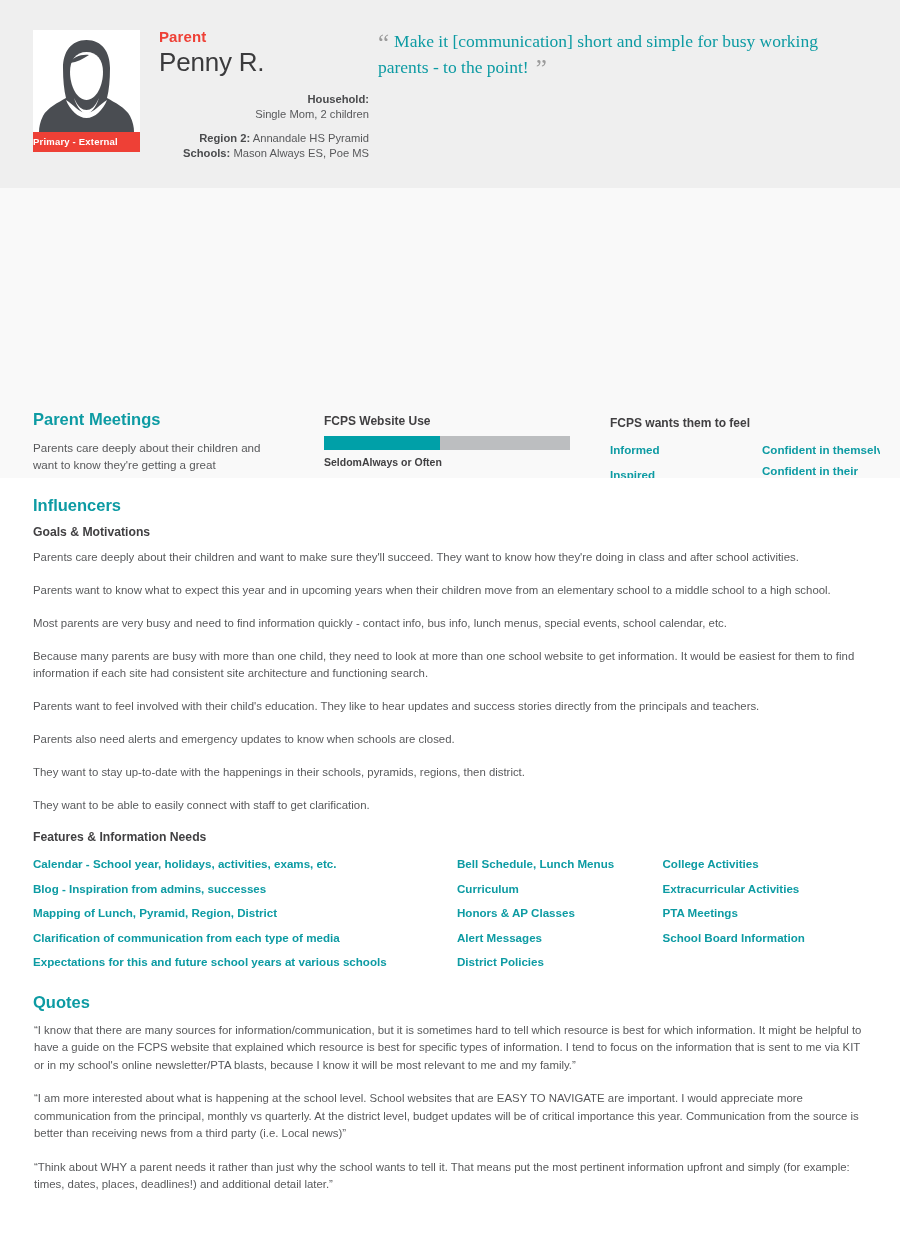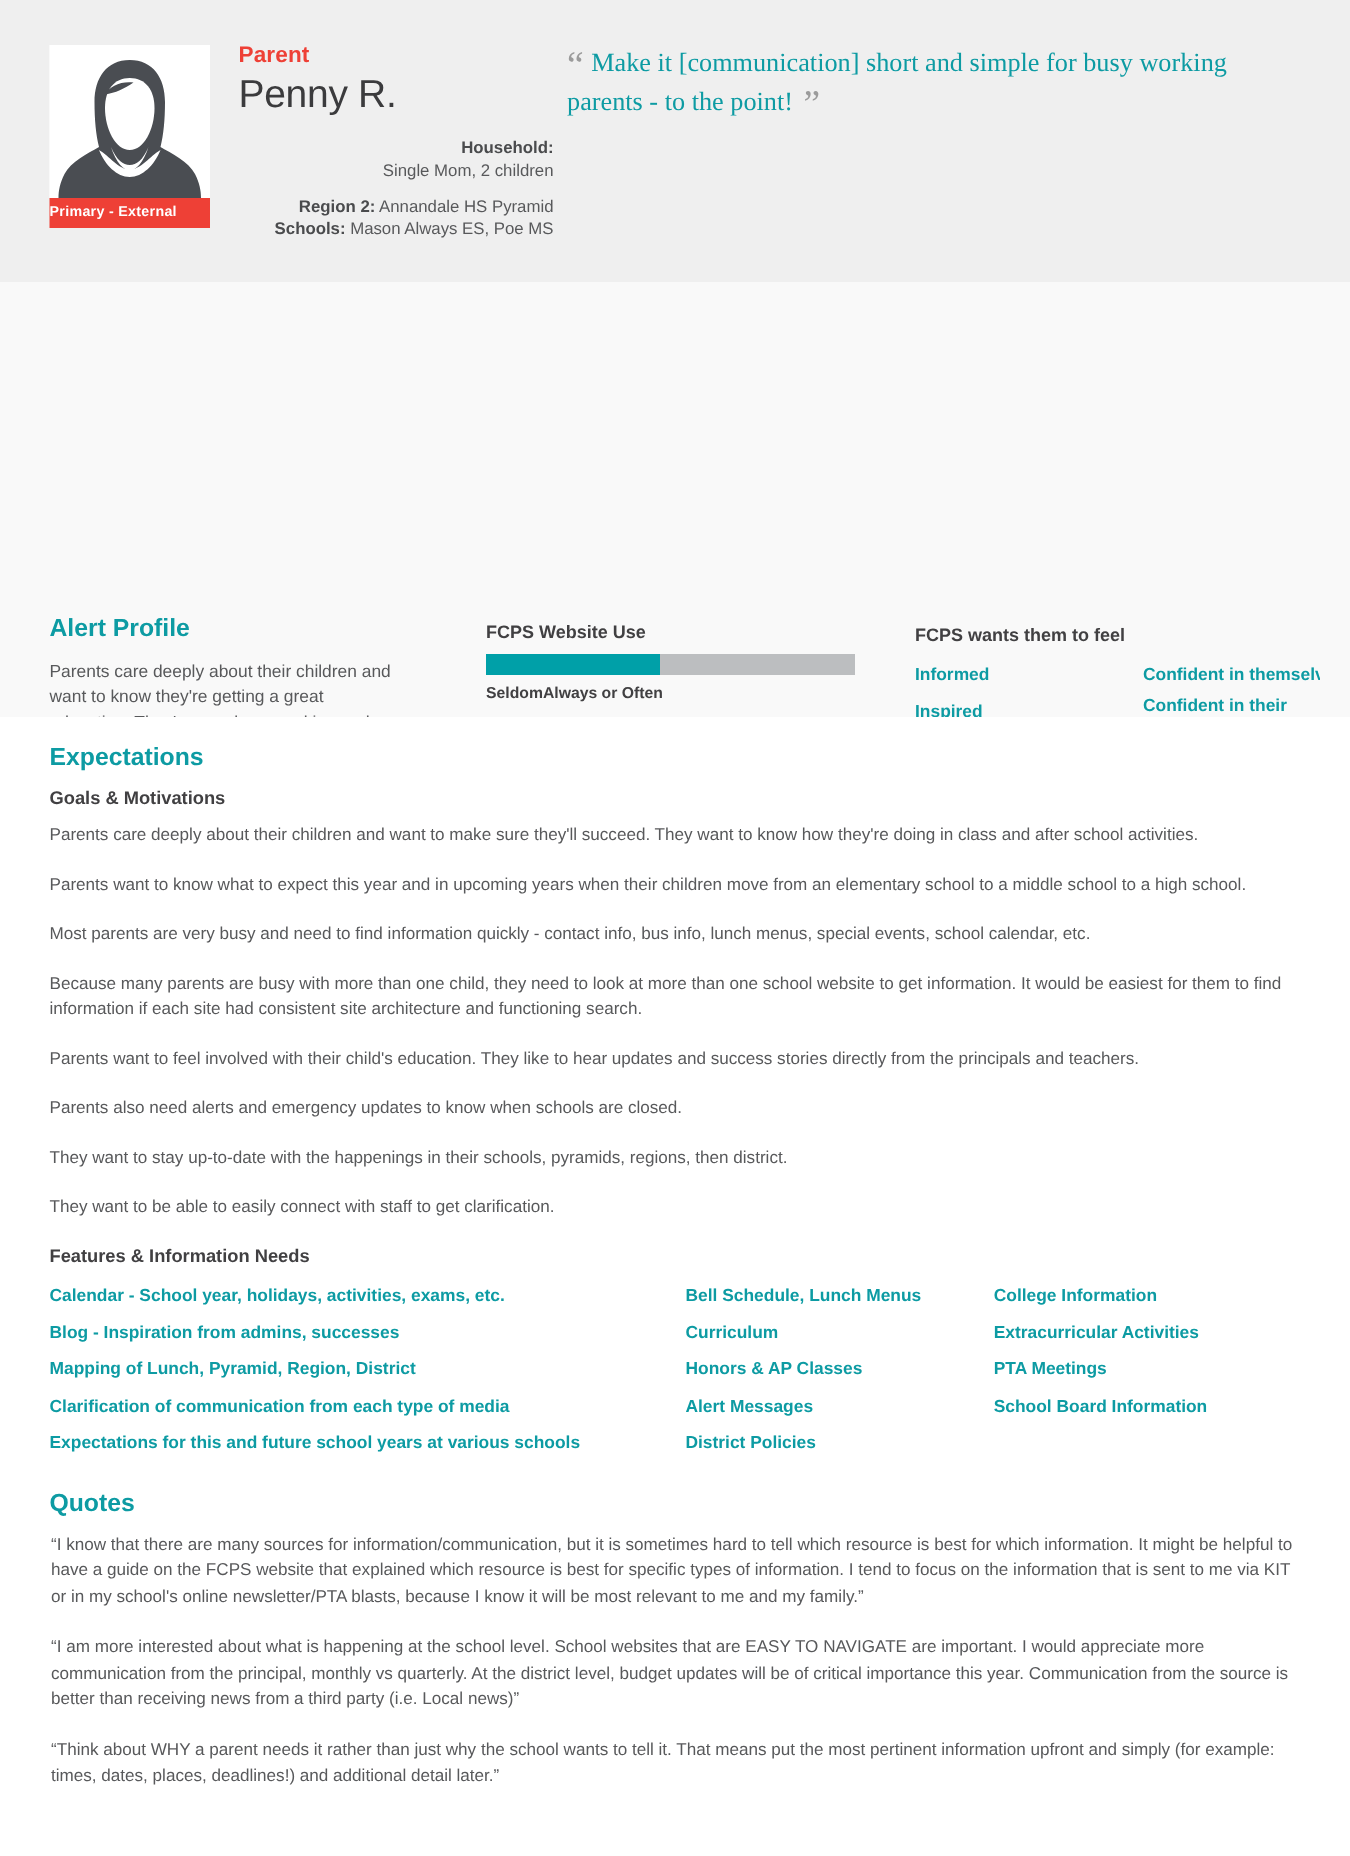--- a/index.html
+++ b/index.html
@@ -297,21 +297,21 @@
   </div>
 
   <div class="quote-hero">
     <span class="qmark open">“</span><span>Make it [communication] short and simple for busy working parents - to the point!</span><span class="qmark close">”</span>
   </div>
 </div>
 
 <div class="profile-band">
 
   <div class="profile-col">
-    <div class="section-title">Alert Profile</div>
+    <div class="section-title">Parent Meetings</div>
     <p class="profile-text">Parents care deeply about their children and want to know they're getting a great education. They're very busy working and keeping up with multiple children. They need to be able to get information quickly and easily. The most important information for parents comes from the school and regional levels. They also want to know about district happenings, but are less concerned about them. Parents really want to be involved with their chirldren's education, whether with in-school activities or after school activities.</p>
   </div>
 
   <div class="usage-col">
     <div class="usage-heading">FCPS Website Use</div>
     <div class="bar-track">
       <div class="bar-fill" style="width: 47%;"></div>
     </div>
     <div class="bar-scale">
       <span>Seldom</span>
@@ -365,21 +365,21 @@
       <div class="feel-item feel-right" style="top:0px">Confident in themselves</div>
       <div class="feel-item feel-right" style="top:21px;height:30px;overflow:hidden">Confident in their teachers</div>
       <div class="feel-item feel-right" style="top:50px">Confident in FCPS</div>
       <div class="feel-item feel-right" style="top:75px">Empowered</div>
     </div>
   </div>
 </div>
 
 <div class="influencers">
   <div class="influencers-inner">
-    <div class="section-title">Expectations</div>
+    <div class="section-title">Influencers</div>
     <div class="sub-heading">Goals &amp; Motivations</div>
 
     <p class="goal-p">Parents care deeply about their children and want to make sure they'll succeed. They want to know how they're doing in class and after school activities.</p>
     <p class="goal-p">Parents want to know what to expect this year and in upcoming years when their children move from an elementary school to a middle school to a high school.</p>
     <p class="goal-p">Most parents are very busy and need to find information quickly - contact info, bus info, lunch menus, special events, school calendar, etc.</p>
     <p class="goal-p">Because many parents are busy with more than one child, they need to look at more than one school website to get information. It would be easiest for them to find information if each site had consistent site architecture and functioning search.</p>
     <p class="goal-p">Parents want to feel involved with their child's education. They like to hear updates and success stories directly from the principals and teachers.</p>
     <p class="goal-p">Parents also need alerts and emergency updates to know when schools are closed.</p>
     <p class="goal-p">They want to stay up-to-date with the happenings in their schools, pyramids, regions, then district.</p>
     <p class="goal-p">They want to be able to easily connect with staff to get clarification.</p>
@@ -395,21 +395,21 @@
         <span class="feature-item">Expectations for this and future school years at various schools</span>
       </div>
       <div class="features-col c2">
         <span class="feature-item">Bell Schedule, Lunch Menus</span>
         <span class="feature-item">Curriculum</span>
         <span class="feature-item">Honors &amp; AP Classes</span>
         <span class="feature-item">Alert Messages</span>
         <span class="feature-item">District Policies</span>
       </div>
       <div class="features-col c3">
-        <span class="feature-item">College Information</span>
+        <span class="feature-item">College Activities</span>
         <span class="feature-item">Extracurricular Activities</span>
         <span class="feature-item">PTA Meetings</span>
         <span class="feature-item">School Board Information</span>
       </div>
     </div>
   </div>
 </div>
 
 <div class="quotes">
   <div class="section-title">Quotes</div>

